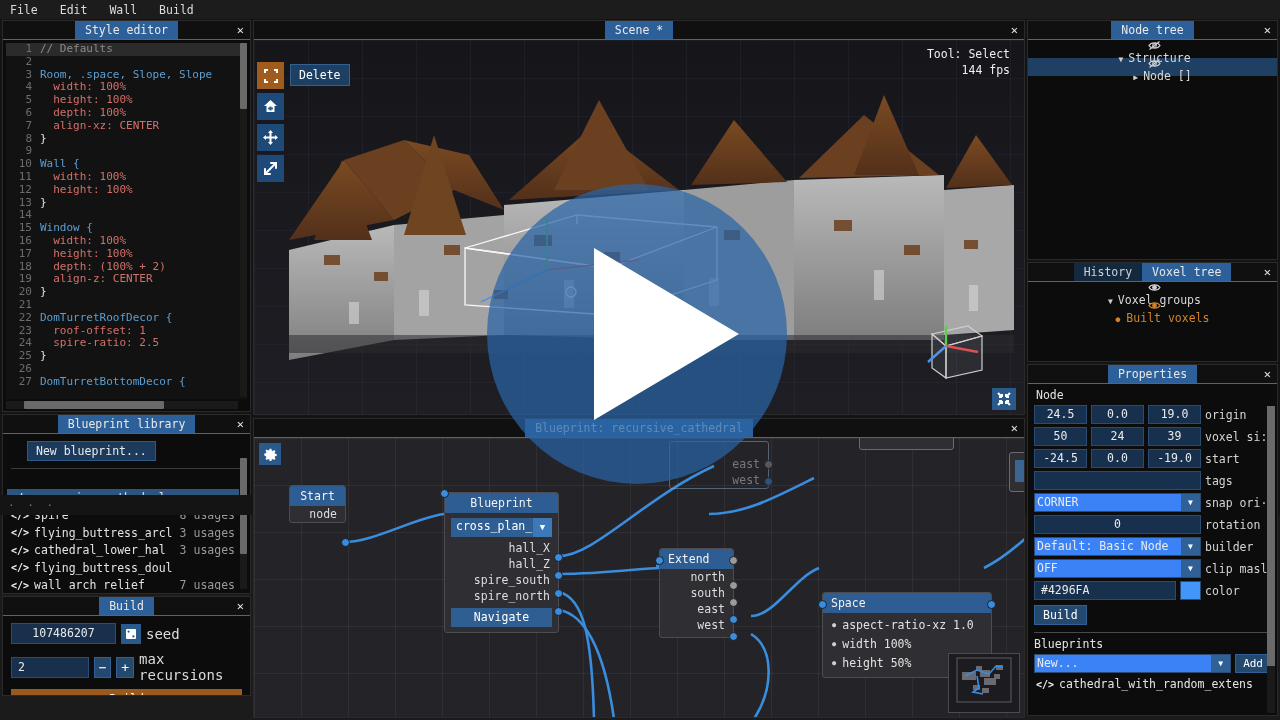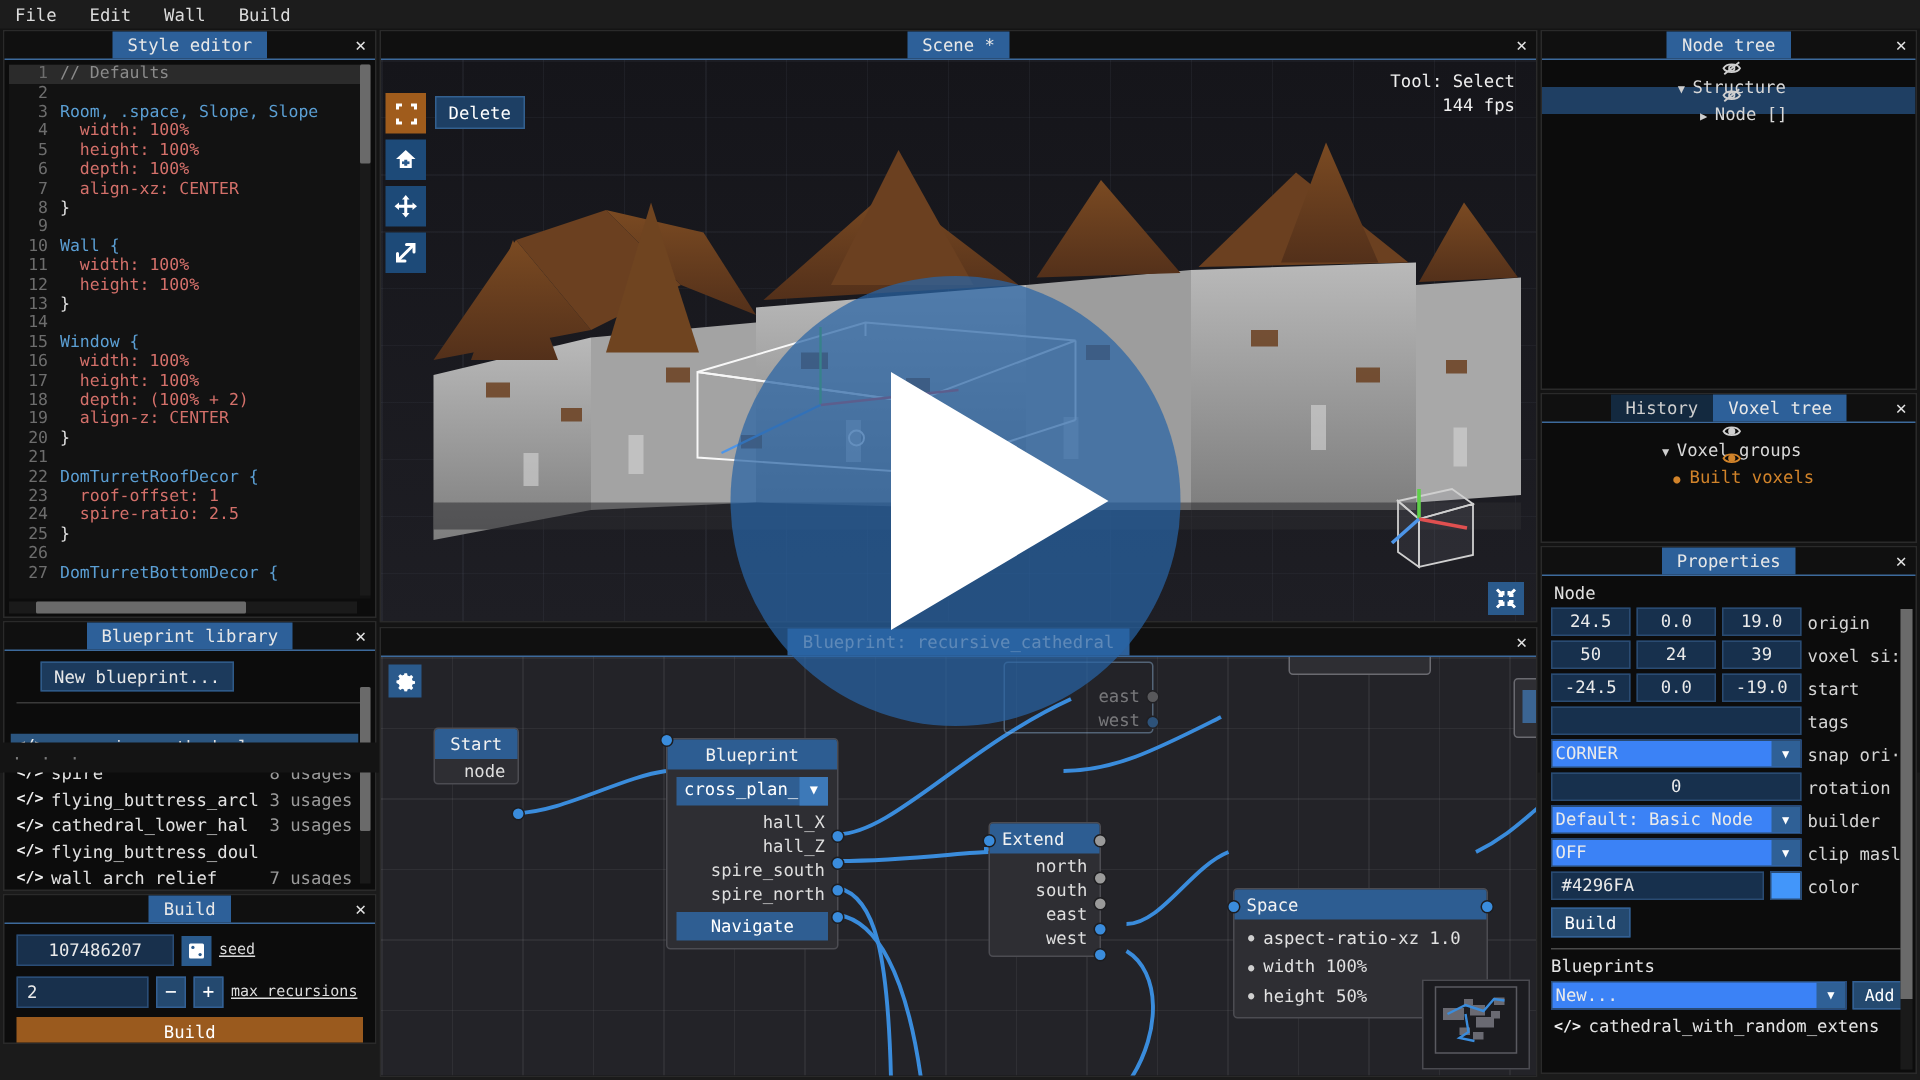--- a/index.html
+++ b/index.html
@@ -50,21 +50,21 @@
   .codeicon{color:#f0f0f0;margin-right:5px;font-size:10px;flex:none;font-weight:bold;}
   .libname{overflow:hidden;text-overflow:clip;flex:1;}
   .libuse{color:#9a9a9a;flex:none;margin-left:4px;}
 
   
   #buildPanel{left:2px;top:596px;width:249px;height:100px;}
   .brow{display:flex;align-items:center;gap:5px;margin:7px 8px 0 8px;}
   .bfield{background:#18304c;border:1px solid #2a4d76;height:21px;line-height:19px;color:#eaeaea;text-align:center;font-size:11.5px;}
   .bfield.left{text-align:left;padding-left:6px;}
   .bbtn{background:#24496f;border:1px solid #336094;width:20px;height:21px;line-height:19px;text-align:center;color:#fff;font-size:13px;}
-  .blabel{color:#dcdcdc;font-size:10px;text-decoration:underline;}
+  .blabel{color:#dcdcdc;font-size:14px;}
   .seedico{width:20px;height:20px;background:#2a5a8c;display:flex;align-items:center;justify-content:center;}
   .buildbig{margin:6px 8px 0 8px;height:21px;line-height:20px;text-align:center;background:#9a5a1e;color:#fff;font-size:11.5px;}
 
   
   .statusbar{position:absolute;left:0;bottom:0;width:252px;height:20px;background:#141414;color:#7a7a7a;font-size:11px;display:flex;align-items:center;padding-left:8px;letter-spacing:3px;}
 
   
   #scenePanel{left:253px;top:20px;width:772px;height:395px;}
   .sceneview{position:absolute;left:0;right:0;top:19px;bottom:0;overflow:hidden;background:#1b1b1f;}
   .floorgrid{position:absolute;inset:0;

